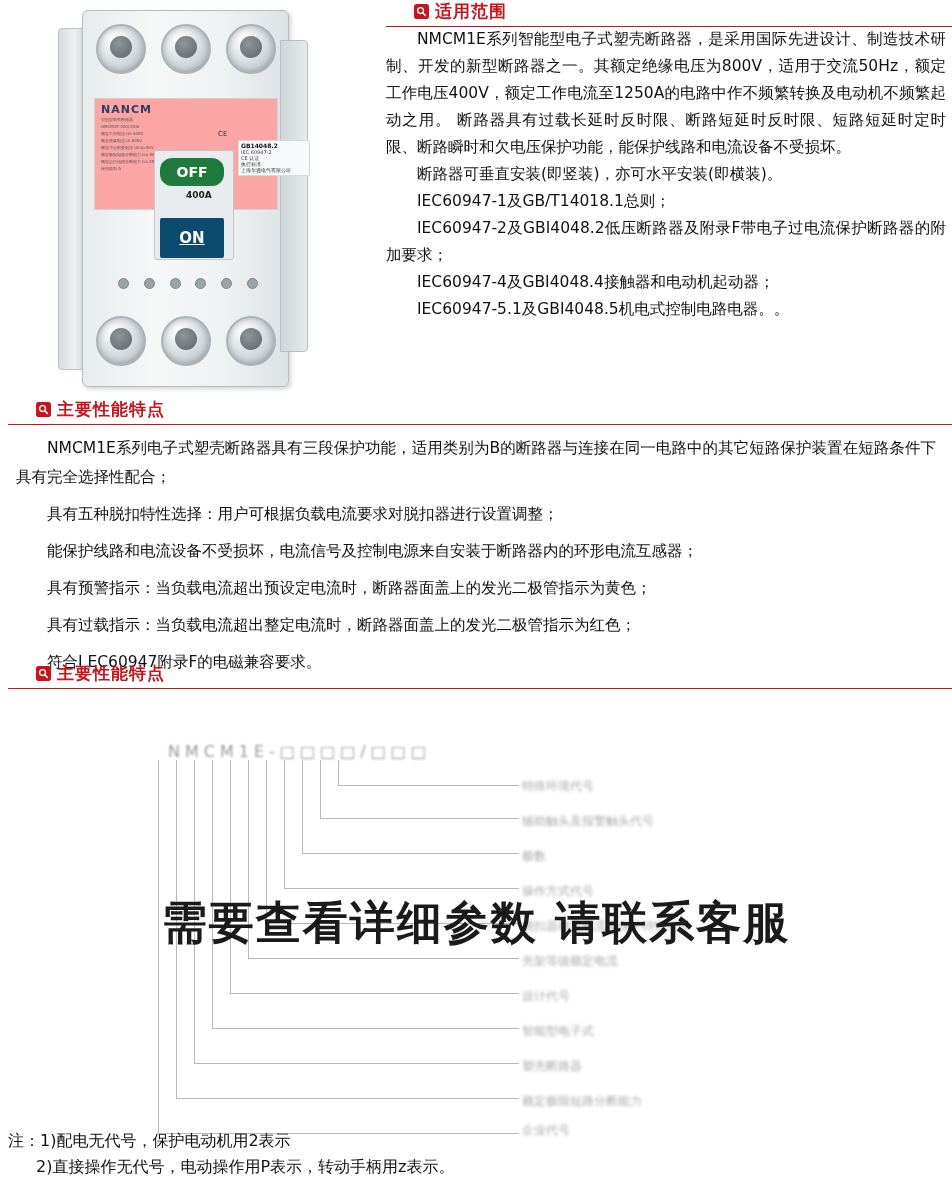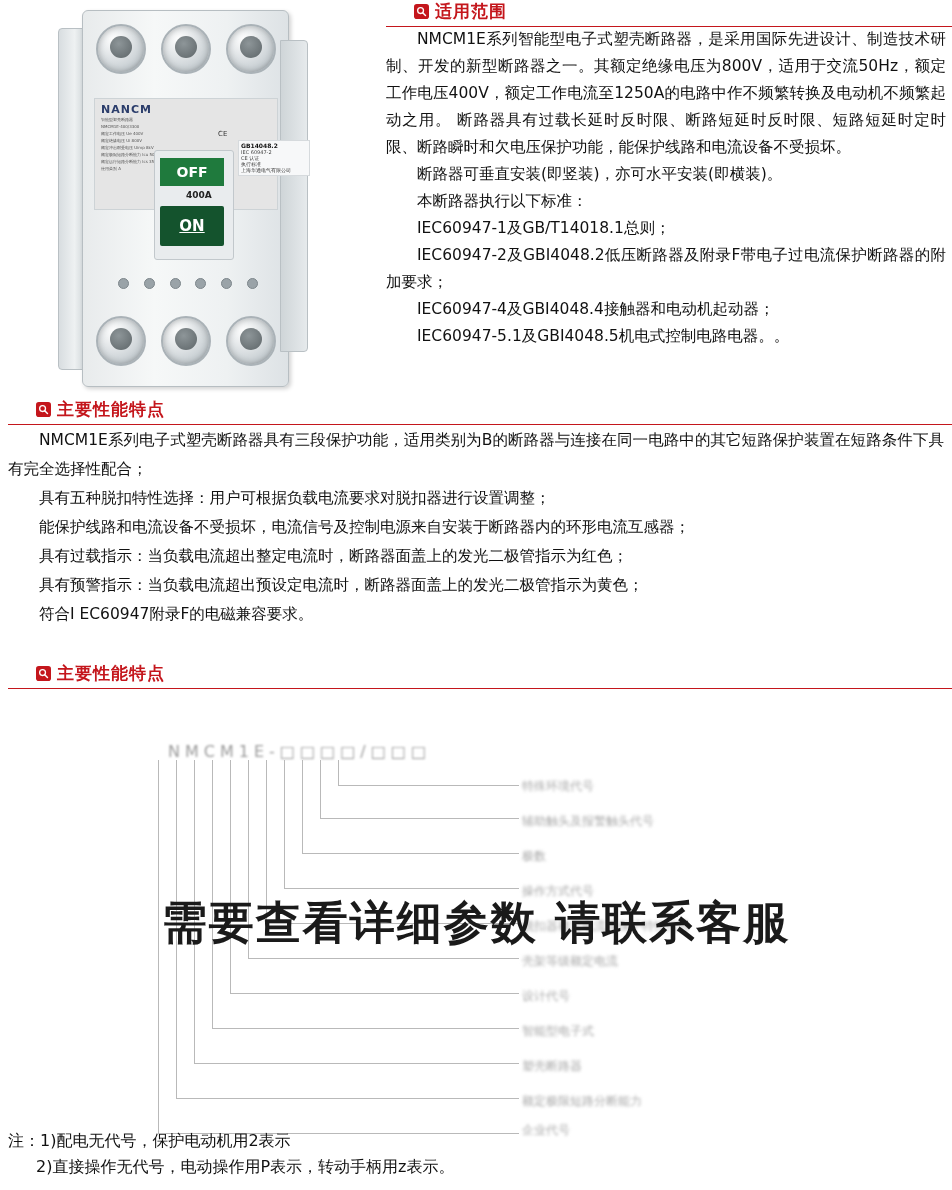--- a/index.html
+++ b/index.html
@@ -88,21 +88,21 @@
     display: block;
     width: 22px; height: 22px;
     margin: 10px auto;
     border-radius: 50%;
     background: radial-gradient(circle at 40% 35%, #8e9699, #5d6568);
   }
   .brk-label {
     position: absolute;
     left: 36px; top: 88px;
     width: 182px; height: 110px;
-    background: #e5e5e5;
+    background: #fca5a5;
     border: 1px solid #cdd3d6;
   }
   .brk-brand {
     font-size: 11px;
     font-weight: bold;
     color: #2b3d6b;
     padding: 4px 0 0 6px;
     letter-spacing: 1px;
   }
   .brk-spec {
@@ -122,27 +122,27 @@
   .sw-off {
     position: absolute;
     left: 102px; top: 148px;
     width: 64px; height: 28px;
     background: #1f7a3d;
     color: #fff;
     font-size: 14px;
     font-weight: bold;
     text-align: center;
     line-height: 28px;
-    border-radius: 0;
+    border-radius: 12px;
   }
   .sw-on {
     position: absolute;
-    left: 102px; top: 196px;
+    left: 102px; top: 208px;
     width: 64px; height: 40px;
-    background: #14532d;
+    background: #0c4a6e;
     color: #fff;
     font-size: 15px;
     font-weight: bold;
     text-align: center;
     line-height: 40px;
     border-radius: 2px;
     text-decoration: underline;
   }
   .amp {
     position: absolute;
@@ -231,21 +231,21 @@
   .perf-body {
     position: absolute;
     left: 8px;
     top: 426px;
     width: 936px;
     font-size: 15.5px;
     line-height: 29px;
     color: #111;
     text-align: justify;
   }
-  .perf-body p { margin: 0; }
+  .perf-body p { margin: 8px; }
 
   
   .diagram {
     position: absolute;
     left: 8px;
     top: 700px;
     width: 936px;
     height: 440px;
   }
   .diag-code {
@@ -370,42 +370,41 @@
     <rect width="16" height="16" rx="3" fill="#c4161c"></rect>
     <circle cx="7" cy="7" r="3.1" fill="none" stroke="#ffffff" stroke-width="1.4"></circle>
     <line x1="9.3" y1="9.3" x2="12.2" y2="12.2" stroke="#ffffff" stroke-width="1.6" stroke-linecap="round"></line>
   </svg>
   <span class="txt">适用范围</span>
 </div>
 
 <div class="scope-body">
   <p class="indent">NMCM1E系列智能型电子式塑壳断路器，是采用国际先进设计、制造技术研制、开发的新型断路器之一。其额定绝缘电压为800V，适用于交流50Hz，额定工作电压400V，额定工作电流至1250A的电路中作不频繁转换及电动机不频繁起动之用。 断路器具有过载长延时反时限、断路短延时反时限、短路短延时定时限、断路瞬时和欠电压保护功能，能保护线路和电流设备不受损坏。</p>
   <p class="indent">断路器可垂直安装(即竖装)，亦可水平安装(即横装)。</p>
-  <p class="indent">本断路器执行以下标准：</p>
   <p class="indent">IEC60947-1及GB/T14018.1总则；</p>
   <p class="indent">IEC60947-2及GBI4048.2低压断路器及附录F带电子过电流保护断路器的附加要求；</p>
   <p class="indent">IEC60947-4及GBI4048.4接触器和电动机起动器；</p>
   <p class="indent">IEC60947-5.1及GBI4048.5机电式控制电路电器。。</p>
 </div>
 
 <div class="sec-head" id="sec-perf1">
   <svg class="mag" viewBox="0 0 16 16">
     <rect width="16" height="16" rx="3" fill="#c4161c"></rect>
     <circle cx="7" cy="7" r="3.1" fill="none" stroke="#ffffff" stroke-width="1.4"></circle>
     <line x1="9.3" y1="9.3" x2="12.2" y2="12.2" stroke="#ffffff" stroke-width="1.6" stroke-linecap="round"></line>
   </svg>
   <span class="txt">主要性能特点</span>
 </div>
 
 <div class="perf-body">
   <p class="indent">NMCM1E系列电子式塑壳断路器具有三段保护功能，适用类别为B的断路器与连接在同一电路中的其它短路保护装置在短路条件下具有完全选择性配合；</p>
   <p class="indent">具有五种脱扣特性选择：用户可根据负载电流要求对脱扣器进行设置调整；</p>
   <p class="indent">能保护线路和电流设备不受损坏，电流信号及控制电源来自安装于断路器内的环形电流互感器；</p>
+  <p class="indent">具有预警指示：当负载电流超出预设定电流时，断路器面盖上的发光二极管指示为黄色；</p>
   <p class="indent">具有过载指示：当负载电流超出整定电流时，断路器面盖上的发光二极管指示为红色；</p>
-  <p class="indent">具有预警指示：当负载电流超出预设定电流时，断路器面盖上的发光二极管指示为黄色；</p>
   <p class="indent">符合I EC60947附录F的电磁兼容要求。</p>
 </div>
 
 <div class="sec-head" id="sec-perf2">
   <svg class="mag" viewBox="0 0 16 16">
     <rect width="16" height="16" rx="3" fill="#c4161c"></rect>
     <circle cx="7" cy="7" r="3.1" fill="none" stroke="#ffffff" stroke-width="1.4"></circle>
     <line x1="9.3" y1="9.3" x2="12.2" y2="12.2" stroke="#ffffff" stroke-width="1.6" stroke-linecap="round"></line>
   </svg>
   <span class="txt">主要性能特点</span>

